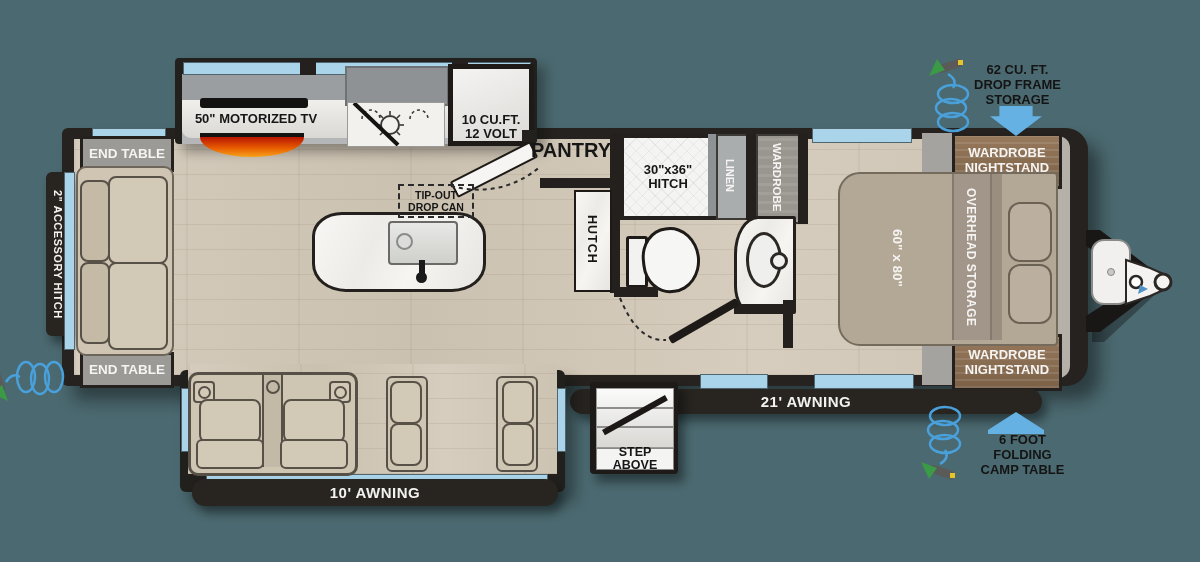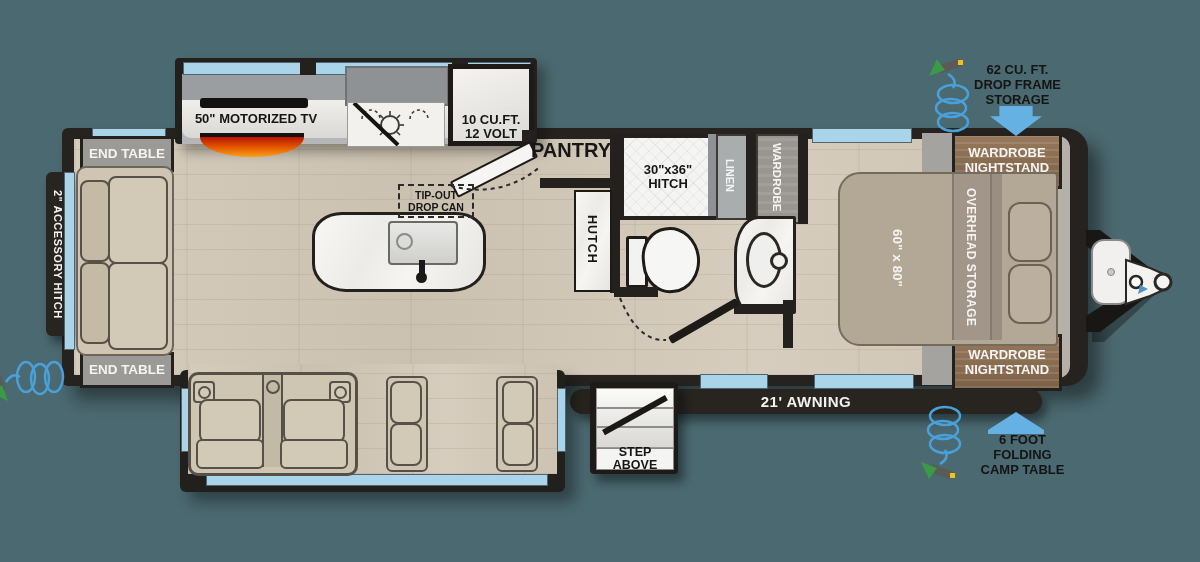--- a/index.html
+++ b/index.html
@@ -205,20 +205,23 @@
 
   <div class="abs" style="left:386px;top:376px;width:38px;height:92px;background:#cfc5b3;border:2.5px solid #565047;border-radius:6px;">
     <div class="abs cushion" style="left:2px;top:3px;width:28px;height:39px;"></div>
     <div class="abs cushion" style="left:2px;top:45px;width:28px;height:39px;"></div>
   </div>
   <div class="abs" style="left:496px;top:376px;width:38px;height:92px;background:#cfc5b3;border:2.5px solid #565047;border-radius:6px;">
     <div class="abs cushion" style="left:4px;top:3px;width:28px;height:39px;"></div>
     <div class="abs cushion" style="left:4px;top:45px;width:28px;height:39px;"></div>
   </div>
 
+  <div class="abs blackbar" style="left:192px;top:479px;width:366px;height:27px;">
+    <span>10' AWNING</span>
+  </div>
 
   <div class="abs note" style="left:955px;top:62px;width:125px;">
     <div>62 CU. FT.</div>
     <div>DROP FRAME</div>
     <div>STORAGE</div>
   </div>
   <div class="abs arrow" style="left:990px;top:106px;width:52px;height:30px;clip-path:polygon(18% 0,82% 0,82% 34%,100% 34%,50% 100%,0 34%,18% 34%);"></div>
 
   <div class="abs arrow" style="left:988px;top:412px;width:56px;height:22px;clip-path:polygon(50% 0,100% 82%,100% 100%,0 100%,0 82%);"></div>
   <div class="abs note" style="left:960px;top:432px;width:125px;">

